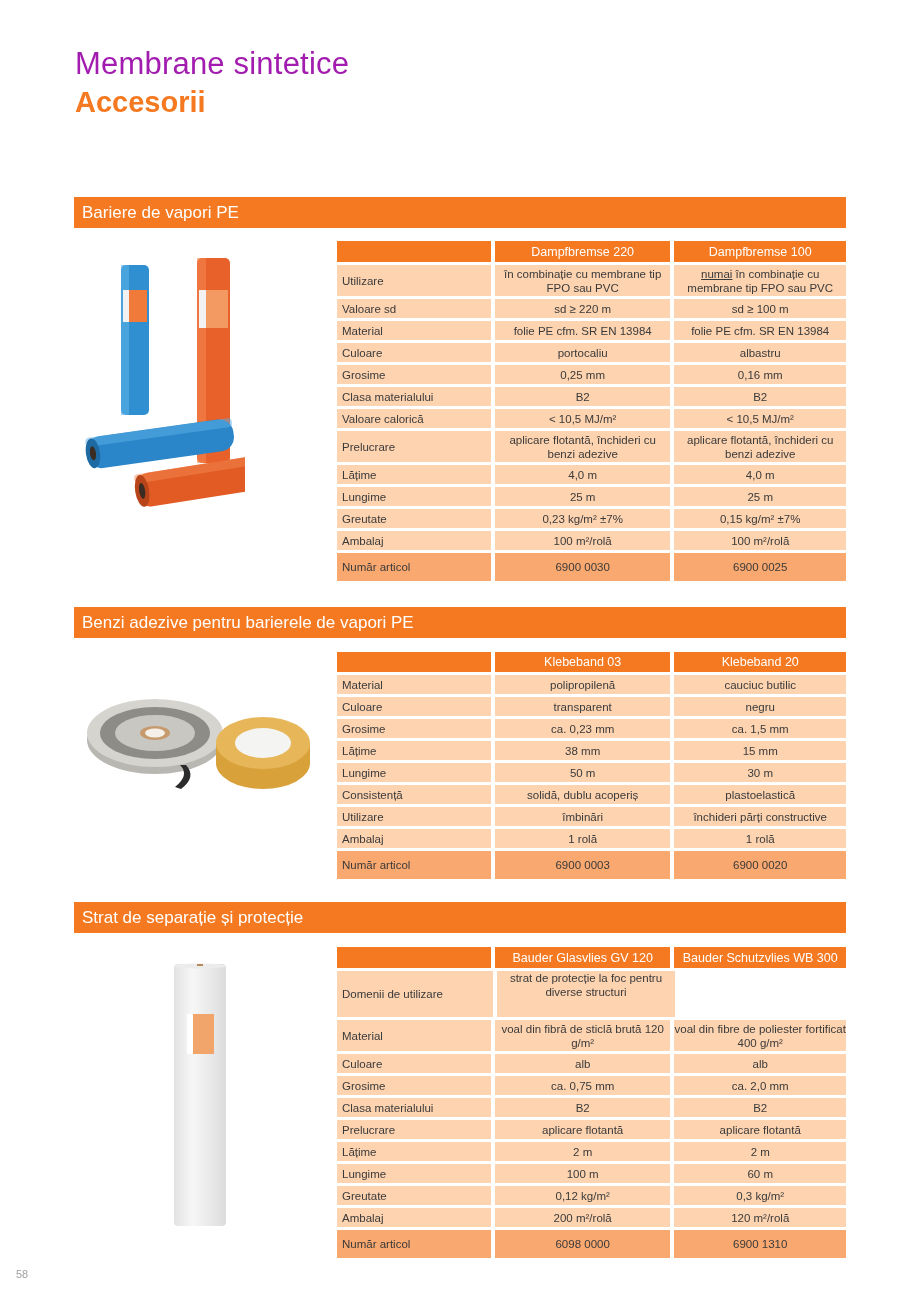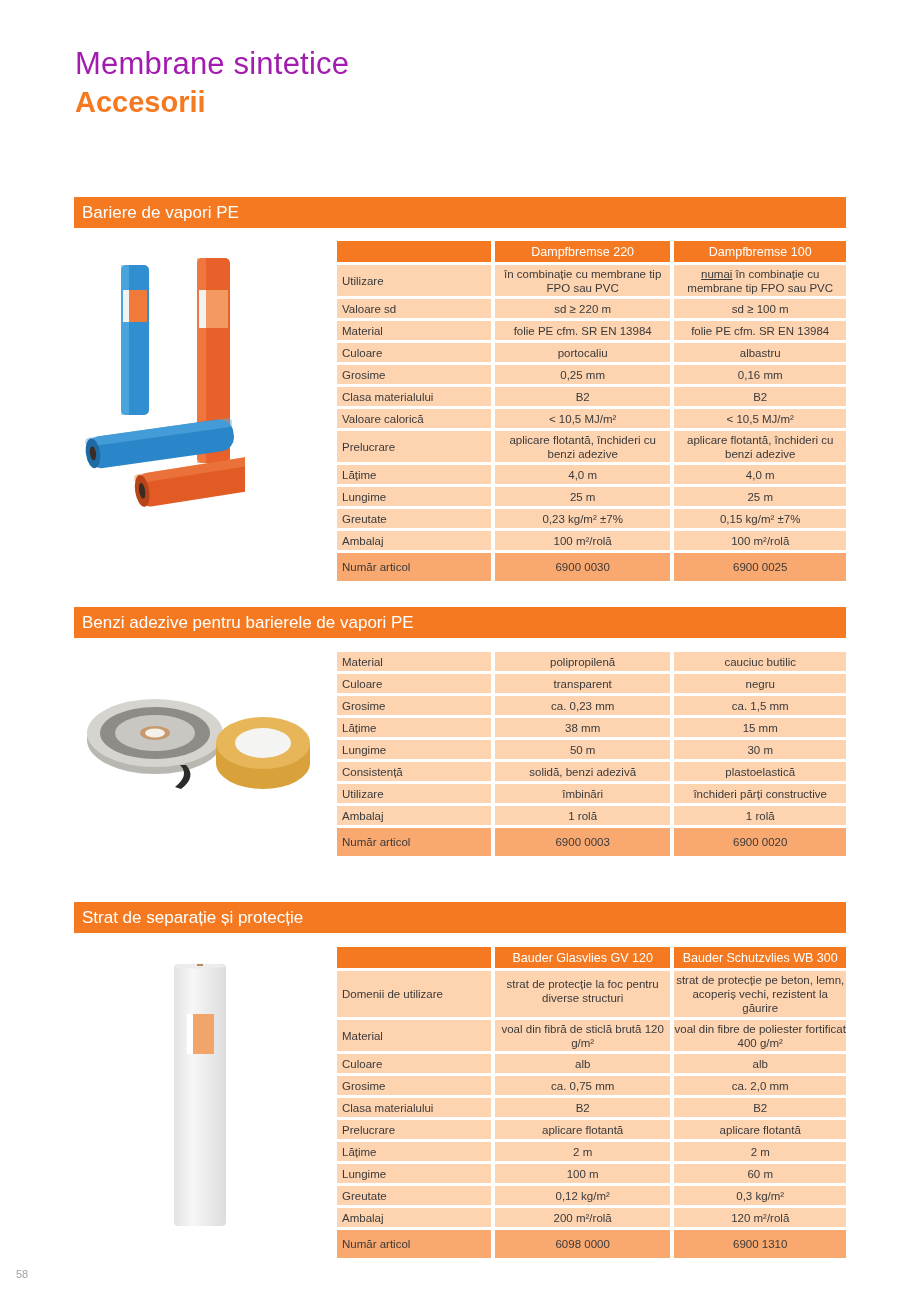--- a/index.html
+++ b/index.html
@@ -148,20 +148,25 @@
     <path d="M95 80 Q105 90 90 102 L96 104 Q112 92 101 80 Z" fill="#2b2b2b"></path>
 
     <ellipse cx="178" cy="78" rx="47" ry="26" fill="#d9a13a"></ellipse>
     <rect x="131" y="58" width="94" height="20" fill="#d9a13a"></rect>
     <ellipse cx="178" cy="58" rx="47" ry="26" fill="#e7b659"></ellipse>
     <ellipse cx="178" cy="58" rx="28" ry="15" fill="#f4f4f2"></ellipse>
   </svg>
 </div>
 
 <div class="spec-table" style="top:652px;">
+  <div class="row head" style="height:20px;">
+    <div class="cell label"></div>
+    <div class="cell val c1">Klebeband 03</div>
+    <div class="cell val c2">Klebeband 20</div>
+  </div>
   <div class="row" style="height:19px;">
     <div class="cell label">Material</div>
     <div class="cell val c1">polipropilenă</div>
     <div class="cell val c2">cauciuc butilic</div>
   </div>
   <div class="row" style="height:19px;">
     <div class="cell label">Culoare</div>
     <div class="cell val c1">transparent</div>
     <div class="cell val c2">negru</div>
   </div>
@@ -175,21 +180,21 @@
     <div class="cell val c1">38 mm</div>
     <div class="cell val c2">15 mm</div>
   </div>
   <div class="row" style="height:19px;">
     <div class="cell label">Lungime</div>
     <div class="cell val c1">50 m</div>
     <div class="cell val c2">30 m</div>
   </div>
   <div class="row" style="height:19px;">
     <div class="cell label">Consistență</div>
-    <div class="cell val c1">solidă, benzi adezivă</div>
+    <div class="cell val c1">solidă, dublu acoperiș</div>
     <div class="cell val c2">plastoelastică</div>
   </div>
   <div class="row" style="height:19px;">
     <div class="cell label">Utilizare</div>
     <div class="cell val c1">îmbinări</div>
     <div class="cell val c2">închideri părți constructive</div>
   </div>
   <div class="row" style="height:19px;">
     <div class="cell label">Ambalaj</div>
     <div class="cell val c1">1 rolă</div>
@@ -222,22 +227,21 @@
 </div>
 
 <div class="spec-table" style="top:947px;">
   <div class="row head" style="height:21px;">
     <div class="cell label"></div>
     <div class="cell val c1">Bauder Glasvlies GV 120</div>
     <div class="cell val c2">Bauder Schutzvlies WB 300</div>
   </div>
   <div class="row" style="height:46px;">
     <div class="cell label">Domenii de utilizare</div>
-    <div class="cell val c1" style="align-items:flex-start; padding-top:6px;">strat de protecție la foc pentru diverse structuri</div>
-    <div class="cell val c2">strat de protecție pe beton, lemn, acoperiș vechi, rezistent la găurire</div>
+    <div class="cell val c1" style="align-items:flex-start; padding-top:0;">strat de protecție la foc pentru diverse structuri</div>
   </div>
   <div class="row" style="height:31px;">
     <div class="cell label">Material</div>
     <div class="cell val c1">voal din fibră de sticlă brută 120 g/m²</div>
     <div class="cell val c2">voal din fibre de poliester fortificat  400 g/m²</div>
   </div>
   <div class="row" style="height:19px;">
     <div class="cell label">Culoare</div>
     <div class="cell val c1">alb</div>
     <div class="cell val c2">alb</div>

